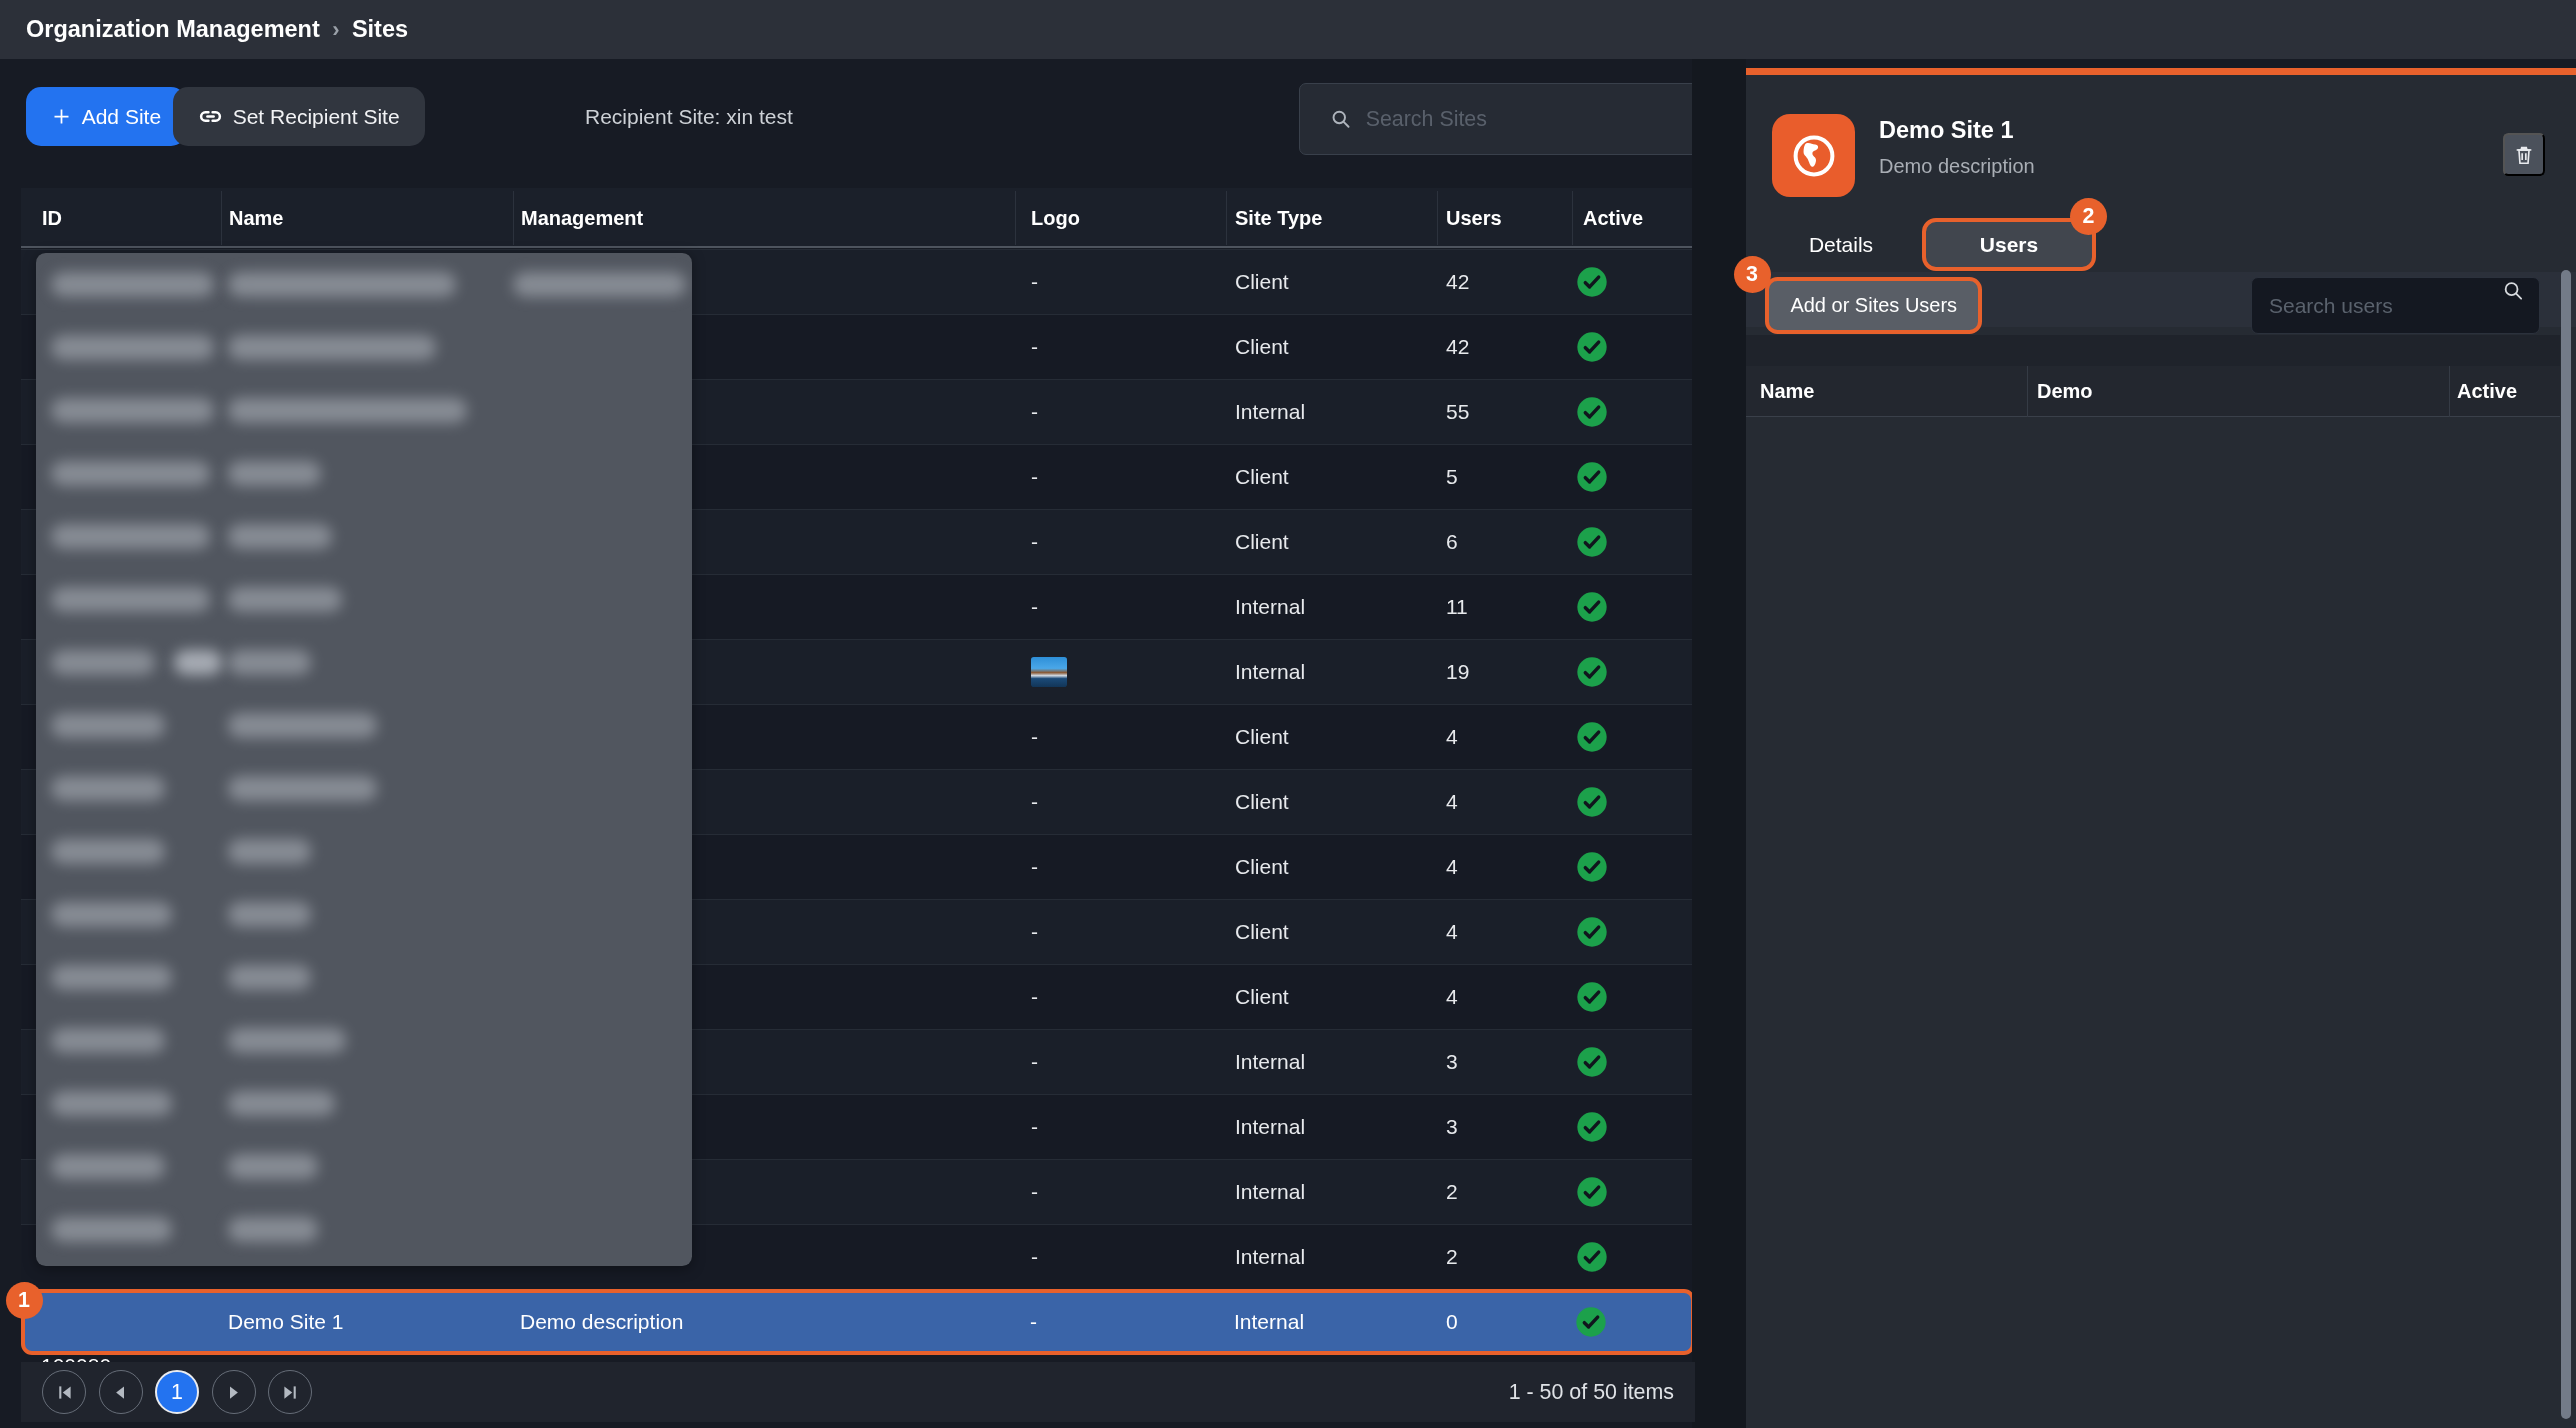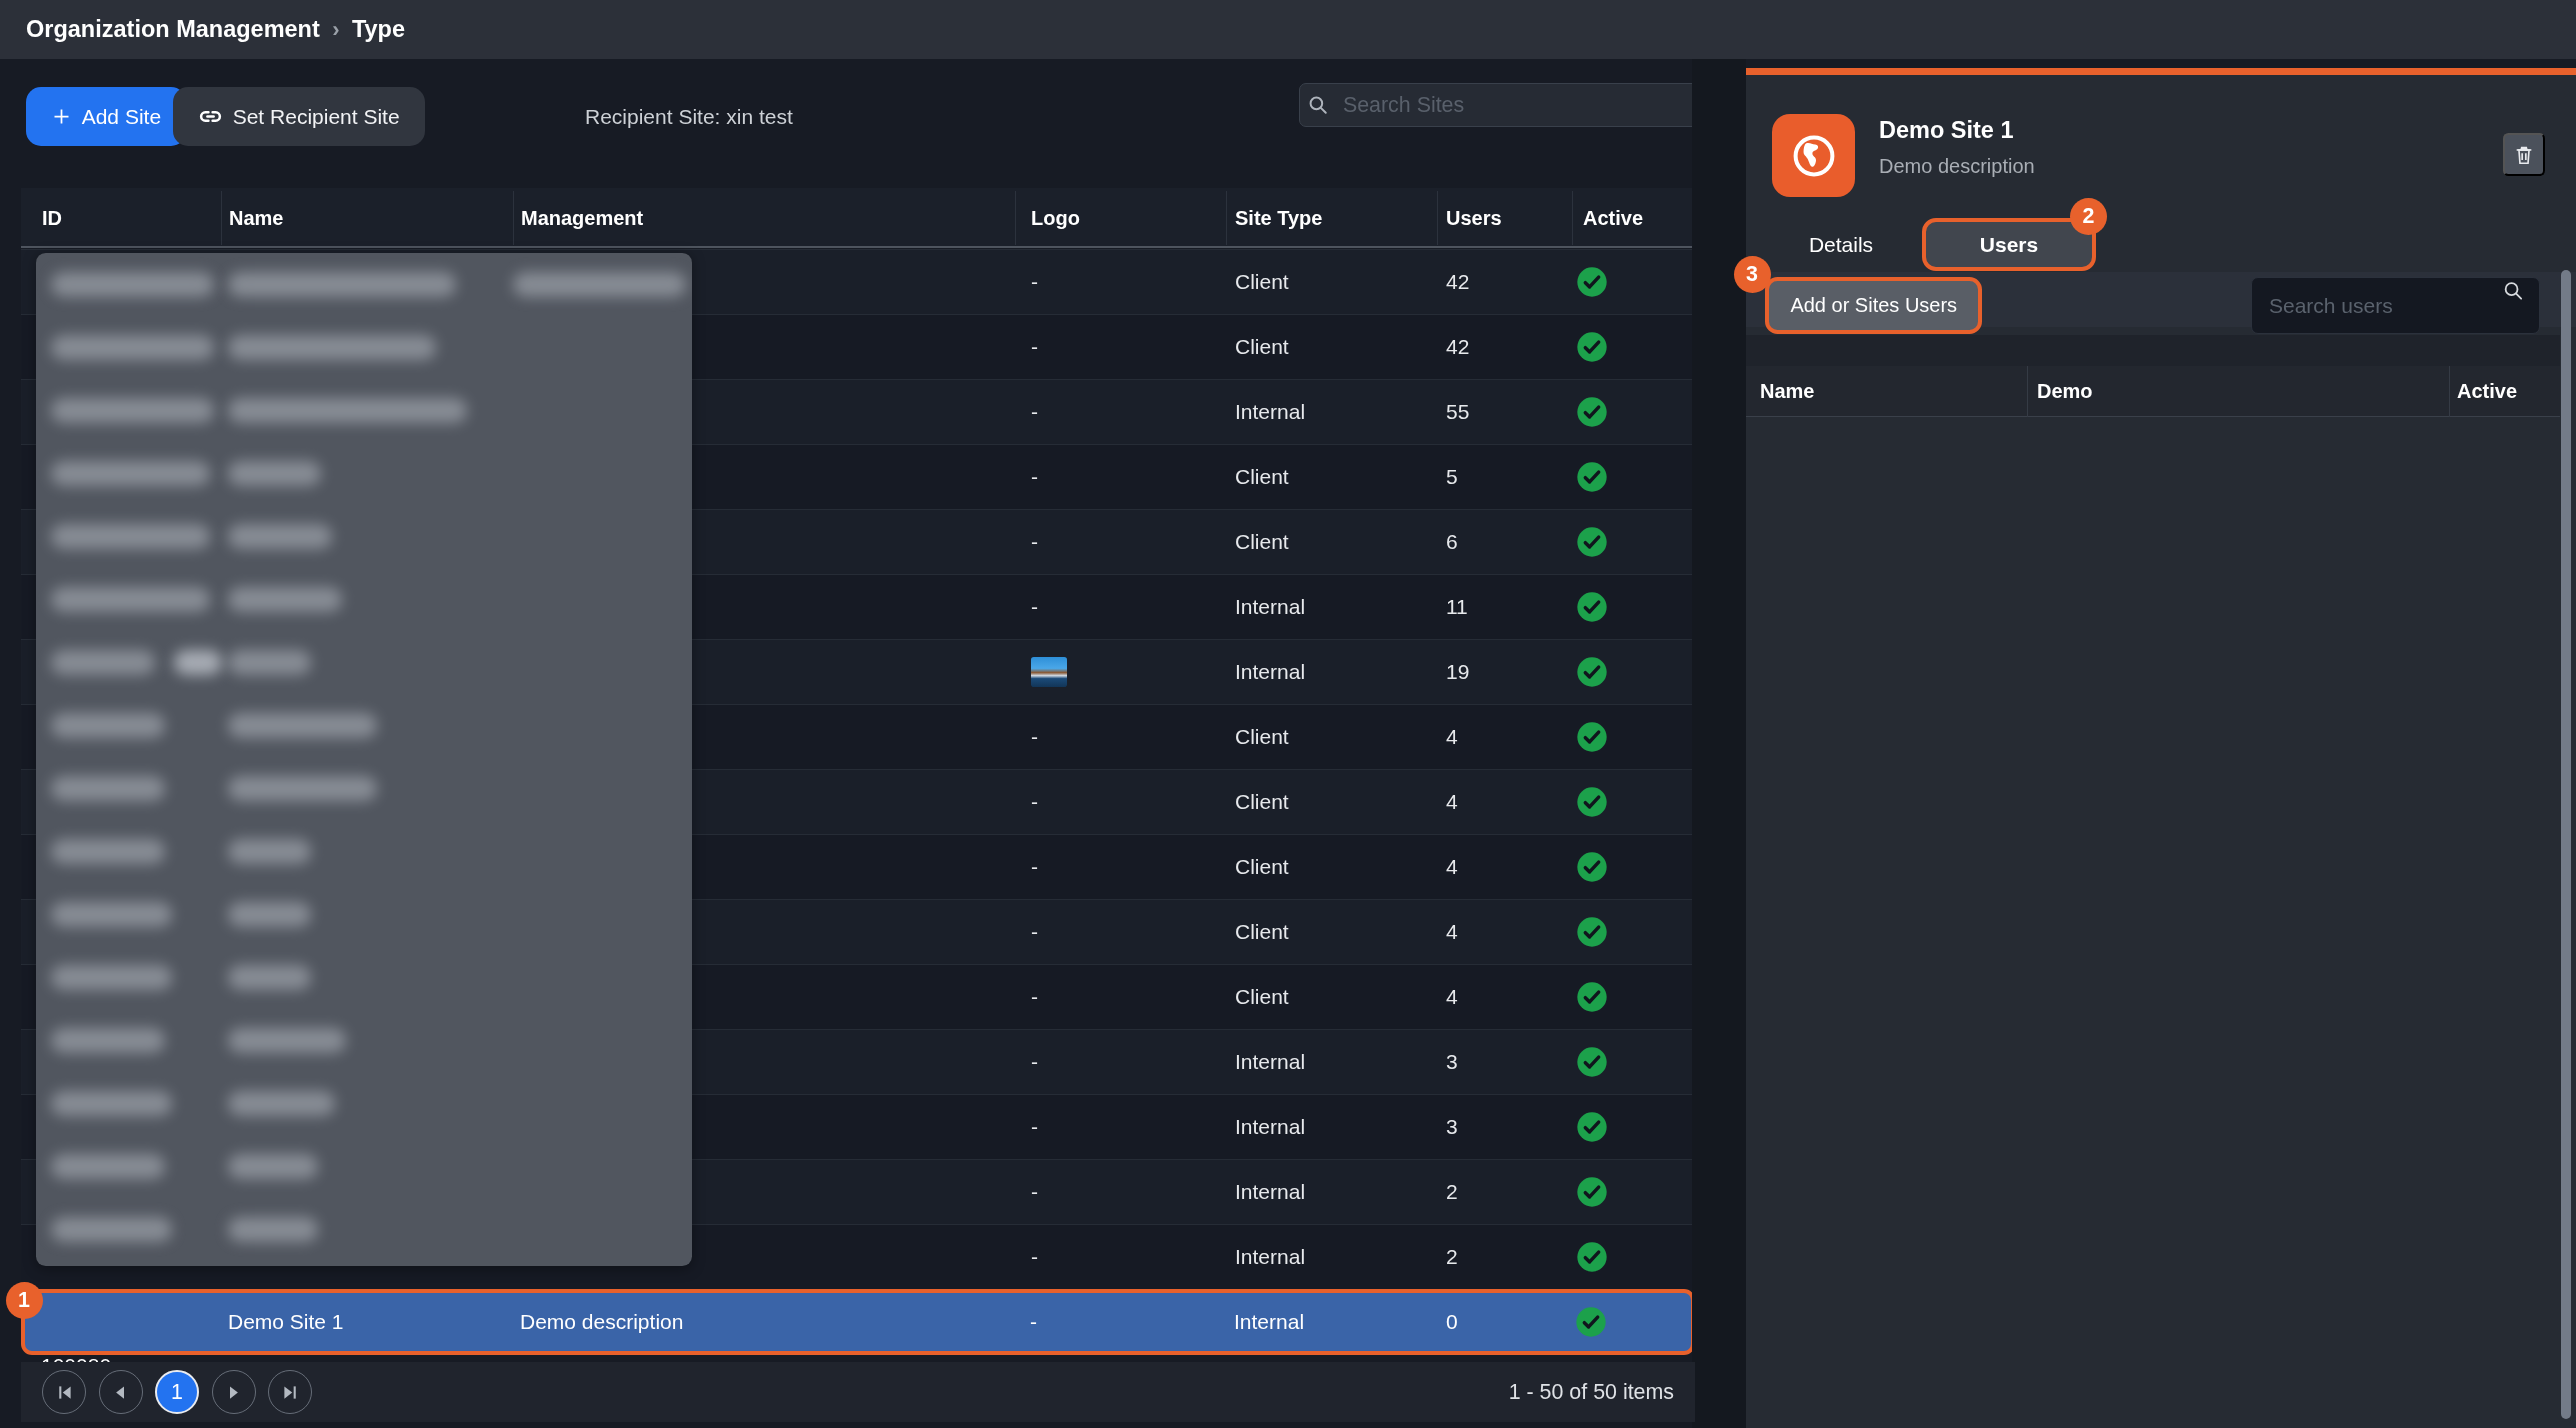--- a/index.html
+++ b/index.html
@@ -12,21 +12,21 @@
   #top-header .crumb{color:#fff;font-size:23.5px;font-weight:bold;}
   #top-header .sep{color:#9aa0a8;font-size:22px;font-weight:bold;padding:0 1.4px;}
 
   
   #left-panel{left:0;top:59px;width:1737px;height:1370px;background:#171b24;}
   .btn{display:flex;align-items:center;justify-content:center;gap:9.7px;border:none;cursor:pointer;}
   #add-site-btn{left:26px;top:28px;height:59px;padding:0 25px;border-radius:15px;background:#2373f0;color:#fff;font-size:21px;}
   #set-recipient-btn{left:173px;top:28px;height:59px;padding:12px 25px;border-radius:15px;background:#31363f;color:#f2f3f5;font-size:21px;}
   #recipient-info{left:585px;top:28px;height:59px;display:flex;align-items:center;color:#cdd1d6;font-size:21px;}
   .search-box{display:flex;align-items:center;background:#262b34;border:0.7px solid #39404b;border-radius:7px;}
-  #search-sites{left:1299px;top:24px;width:407px;height:44px;padding:0 7px;gap:12.5px;}
+  #search-sites{left:1299px;top:24px;width:407px;height:72px;padding:0 30px;gap:12.5px;}
   .search-box input{background:transparent;border:none;outline:none;color:#dfe2e6;font-size:21.4px;width:100%;}
   .search-box input::placeholder{color:#59606b;}
 
   
   #sites-header{left:21px;top:129px;width:1672px;height:60px;background:#1b202a;border-bottom:2.1px solid #4e545e;}
   #sites-header .hcell{position:absolute;top:0;height:60px;display:flex;align-items:center;color:#fff;font-size:20px;font-weight:bold;}
   .hdiv{position:absolute;top:2.8px;height:54px;width:0.7px;background:#2c323d;}
 
   
   #sites-table-rows{left:21px;top:190px;width:1674px;}
@@ -97,21 +97,21 @@
   #right-scroll-thumb{left:815px;top:195px;width:10.4px;height:1149px;border-radius:5.5px;background:#737b88;}
 </style>
 </head>
 <body>
 
 <div id="app">
 
   <div id="top-header" class="abs">
     <span class="crumb">Organization Management</span>
     <span class="sep">›</span>
-    <span class="crumb">Type</span>
+    <span class="crumb">Sites</span>
   </div>
 
   <div id="left-panel" class="abs">
 
     <button id="add-site-btn" class="abs btn">
       <svg width="21" height="21" viewBox="0 0 24 24">
           <path fill="#fff" d="M11 4h2v7h7v2h-7v7h-2v-7H4v-2h7z"></path>
         </svg>
       <span>Add Site</span>
     </button>

